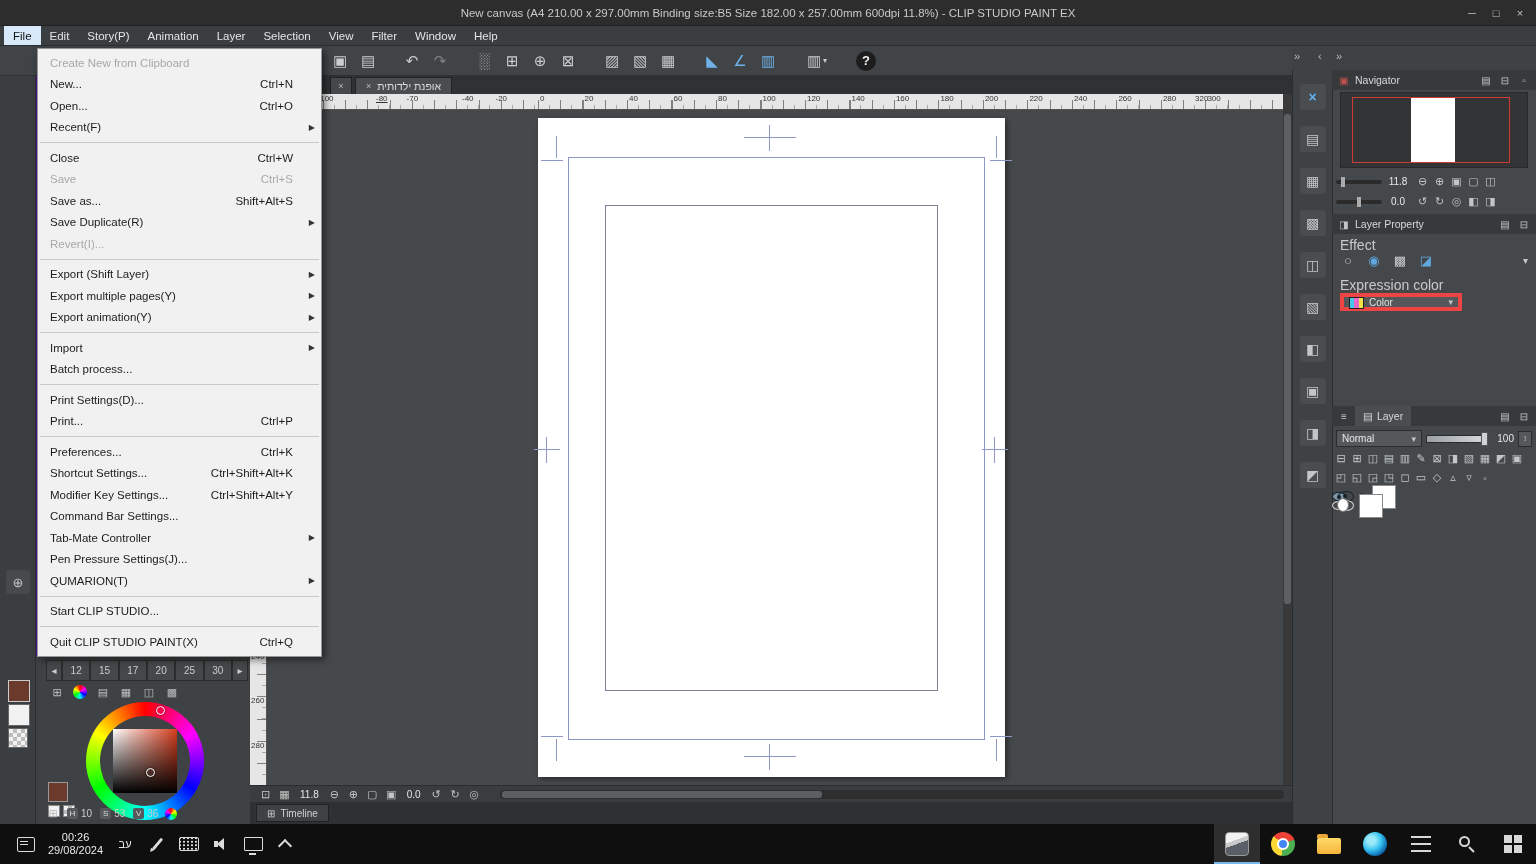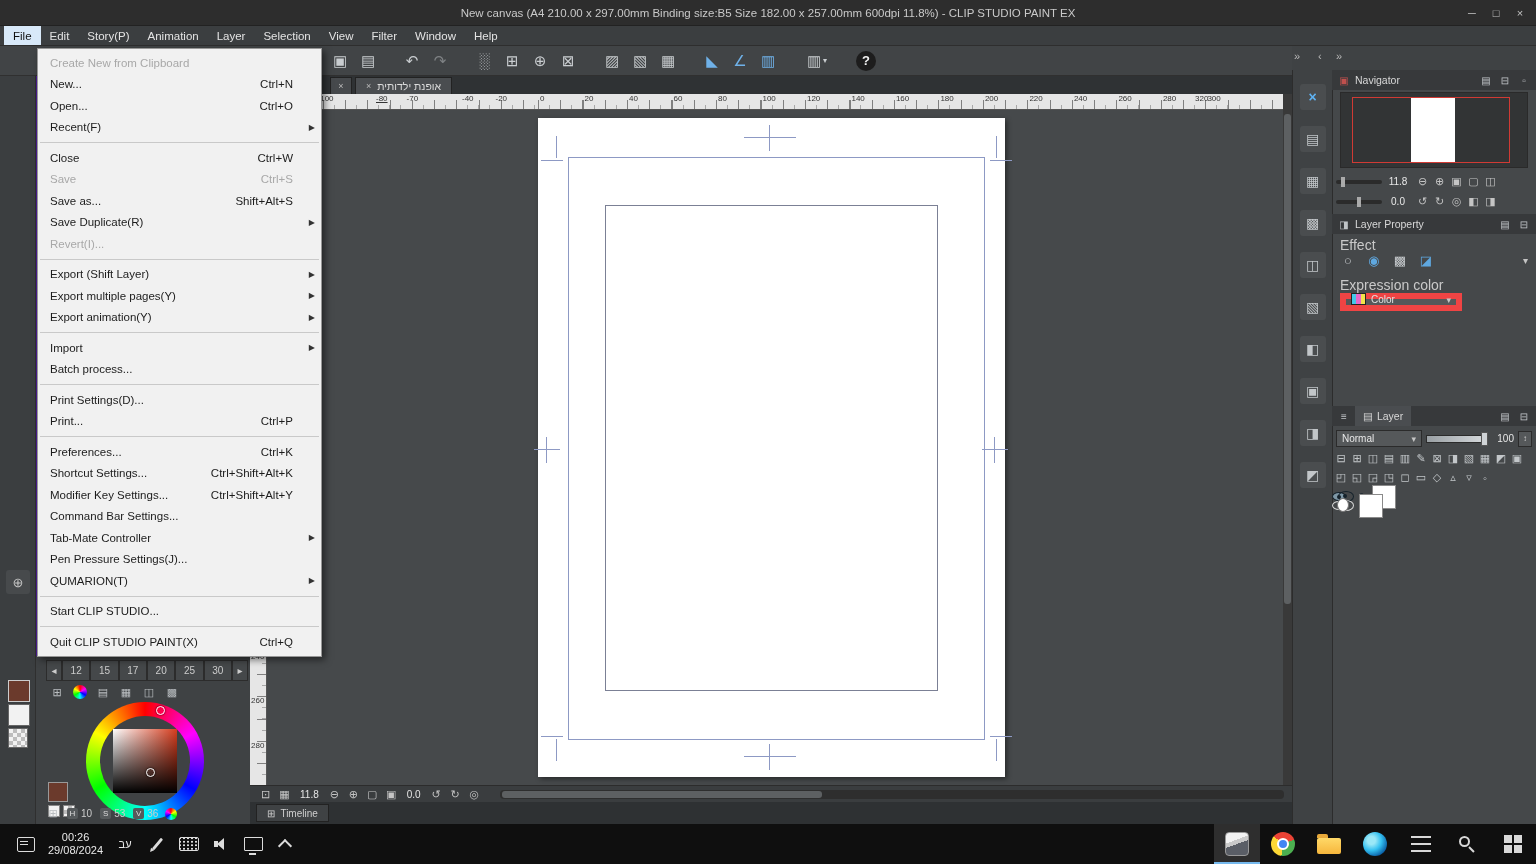--- a/index.html
+++ b/index.html
@@ -139,22 +139,22 @@
   .nav-row{position:absolute;left:1336px;width:196px;height:19px;display:flex;align-items:center;gap:3px;font-size:10px}
   .mini-slider{width:46px;height:4px;background:#2b2b2b;border-radius:2px;position:relative;flex:none}
   .mini-slider i{position:absolute;left:5px;top:-3px;width:4px;height:10px;background:#aaa}
   .n-val{width:26px;color:#e8e8e8;text-align:center;flex:none}
   .n-icon{width:17px;height:16px;display:flex;align-items:center;justify-content:center;color:#c5c5c5;font-size:11px;flex:none}
   .lbl{position:absolute;font-size:14px;color:#c9c9c9}
   .fx-row{position:absolute;left:1340px;top:252px;width:188px;display:flex;align-items:center;gap:10px}
   .fx-icon{width:16px;height:16px;display:flex;align-items:center;justify-content:center;color:#c9cdd0;font-size:13px}
   .fx-icon.blue .glyph{color:#5fa8e0}
   .fx-expand{margin-left:auto;color:#c5c5c5;font-size:10px}
-  .expr-dd{position:absolute;left:1340px;top:293px;width:122px;height:18px;background:#55585a;border:6px solid #ef4444;
-           box-sizing:border-box;display:flex;align-items:flex-end;gap:5px;padding:0 5px;font-size:10px;color:#e2e2e2}
+  .expr-dd{position:absolute;left:1340px;top:293px;width:122px;height:18px;background:#55585a;border:4px solid #ef4444;
+           box-sizing:border-box;display:flex;align-items:flex-start;gap:5px;padding:0 5px;font-size:10px;color:#e2e2e2}
   .expr-chip{width:13px;height:10px;background:linear-gradient(90deg,#44c8e8 0 33%,#e866c8 33% 66%,#f2e24a 66%);border:1px solid #222}
   .dd-a{margin-left:auto;font-size:9px;color:#c5c5c5}
   .lp-tab{display:flex;align-items:center;gap:4px;background:#4a4d50;height:20px;padding:0 8px;box-sizing:border-box}
   .blend-row{position:absolute;left:1336px;top:429px;width:196px;height:19px;display:flex;align-items:center;gap:4px}
   .blend-dd{width:86px;height:17px;background:#55585a;border:1px solid #2b2b2b;box-sizing:border-box;
             display:flex;align-items:center;padding:0 5px;font-size:10px;color:#e8e8e8;gap:4px}
   .op-groove{flex:1;height:6px;border:1px solid #2b2b2b;background:linear-gradient(90deg,#9aa0a4,#d7dbde);position:relative}
   .op-groove::after{content:'';position:absolute;right:-1px;top:-4px;width:5px;height:12px;background:#cfd3d6;border:1px solid #555}
   .op-val{width:22px;text-align:right;font-size:10px;color:#e8e8e8}
   .op-spin{width:12px;height:14px;background:#55585a;border:1px solid #2b2b2b;font-size:8px;color:#ccc;

